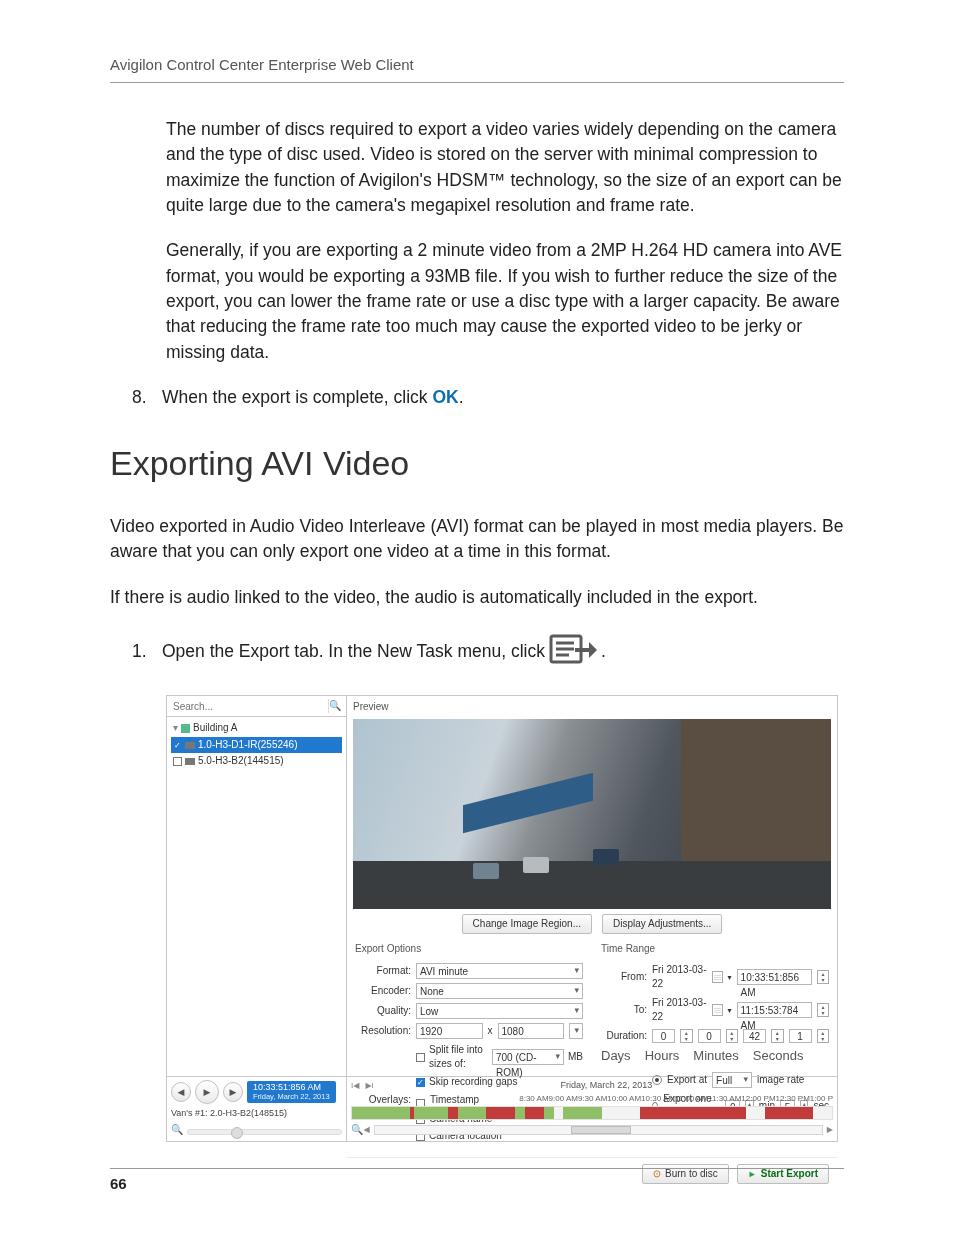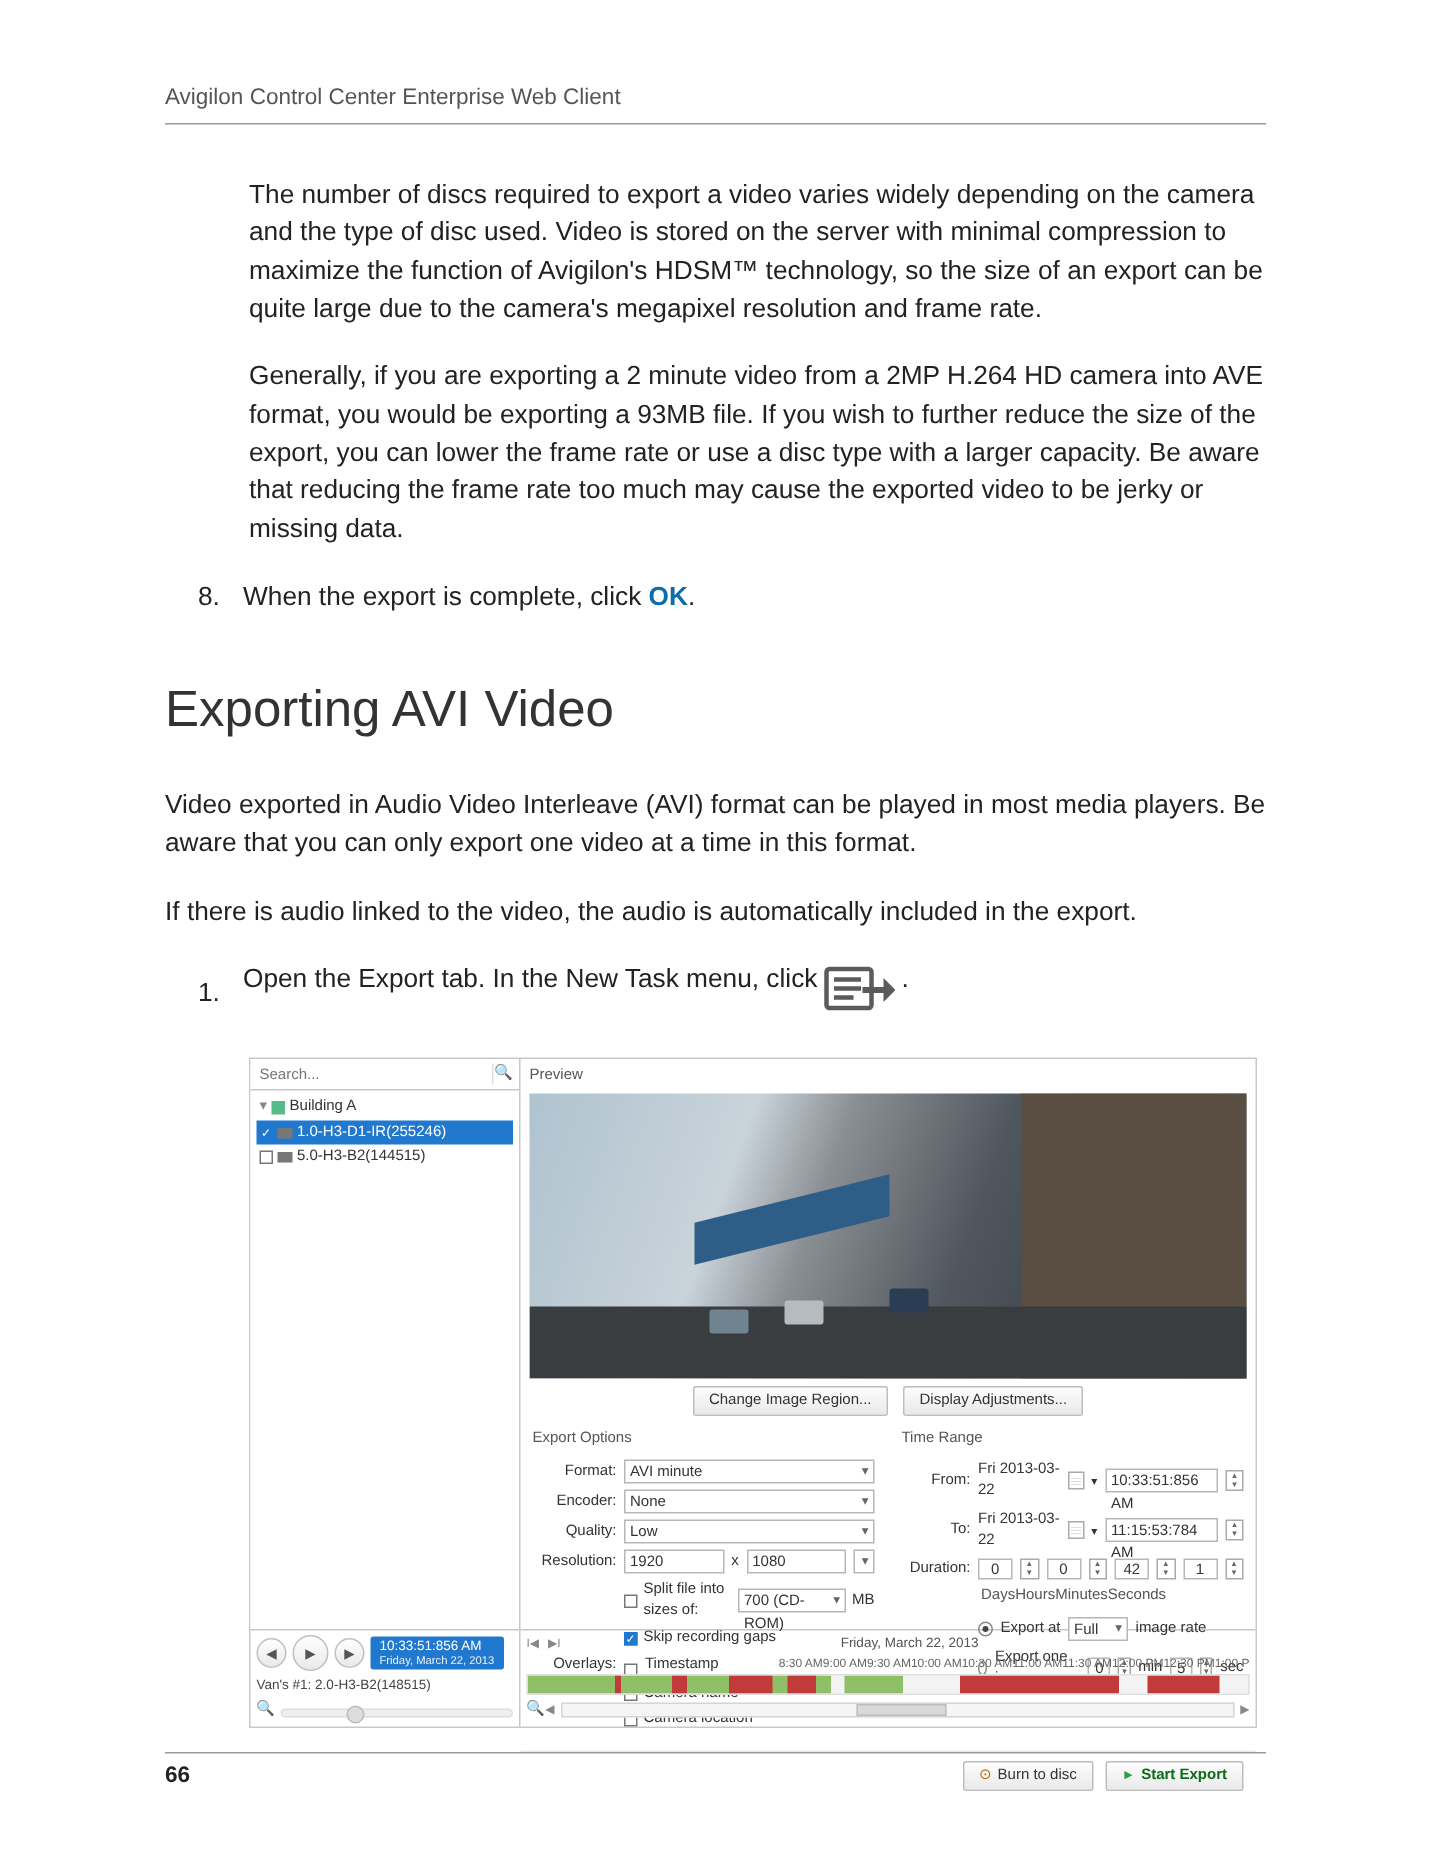--- a/index.html
+++ b/index.html
@@ -15,21 +15,21 @@
     font-size:17.5px;line-height:1.45;
     padding:54px 110px 40px 110px;
     position:relative;
   }
   .runhead{color:#555;font-size:15px;margin-bottom:6px}
   .rule{border-top:1px solid #999;margin-bottom:34px}
   .indent{margin-left:56px}
   p{margin:0 0 20px 0}
   .listnum{display:flex;margin:0 0 20px 22px}
   .listnum .num{width:30px;flex:0 0 30px}
-  h1{font-weight:300;font-size:34px;margin:38px 0 26px 0;color:#333}
+  h1{font-weight:300;font-size:34px;margin:28px 0 26px 0;color:#333}
   .bold{font-weight:700;color:var(--link)}
   .export-icon{display:inline-block;vertical-align:middle}
 
   
   .ss{
     margin:22px 0 0 56px;width:670px;border:1px solid var(--ss-border);
     font-size:10px;color:#333;background:#fff;
   }
   .ss *{box-sizing:border-box}
   .ss-row{display:flex}
@@ -71,21 +71,21 @@
   .finput{width:58px}
   .chkline{display:flex;align-items:center;gap:4px;margin-left:61px;margin-bottom:3px}
 
   .tr-row{display:flex;align-items:center;gap:5px;margin-bottom:4px;font-size:10px}
   .tr-label{width:46px;text-align:right;flex:0 0 46px}
   .cal{width:12px;height:12px;border:1px solid #aaa;display:inline-block;position:relative;background:#fff}
   .cal::after{content:"";position:absolute;left:1px;right:1px;top:3px;bottom:1px;background:repeating-linear-gradient(#ddd,#ddd 1px,#fff 1px,#fff 2px)}
   .spin{width:14px;display:inline-flex;flex-direction:column;border:1px solid #aaa}
   .spin span{height:6px;font-size:6px;line-height:6px;text-align:center;color:#666}
   .dur-in{width:26px;border:1px solid #b7b7b7;height:14px;background:#fff;text-align:center}
-  .dur-labels{display:flex;margin-left:53px;font-size:10px;color:#555}
+  .dur-labels{display:flex;gap:14px;font-size:13px;color:#555}
   .radio{width:10px;height:10px;border:1px solid #888;border-radius:50%;display:inline-block;position:relative}
   .radio.on::after{content:"";position:absolute;inset:2px;border-radius:50%;background:#444}
 
   .action-row{display:flex;justify-content:flex-end;gap:8px;padding:6px 8px 8px;border-top:1px solid #eaeaea}
 
   
   .tl-outer{border-top:1px solid var(--ss-border);display:flex}
   .tl-left{width:180px;border-right:1px solid var(--ss-border);padding:3px 4px;display:flex;flex-direction:column;gap:3px}
   .play-ctrl{display:flex;align-items:center;gap:4px}
   .circ{width:20px;height:20px;border:1px solid #bfbfbf;border-radius:50%;background:linear-gradient(#fff,#e9e9e9);display:flex;align-items:center;justify-content:center;font-size:9px;color:#555}
@@ -127,21 +127,21 @@
   </div>
 </div>
 
 <h1>Exporting AVI Video</h1>
 
 <p>Video exported in Audio Video Interleave (AVI) format can be played in most media players. Be aware that you can only export one video at a time in this format.</p>
 <p>If there is audio linked to the video, the audio is automatically included in the export.</p>
 
 <div class="listnum" style="align-items:center">
   <div class="num">1.</div>
-  <div style="display:flex;align-items:flex-start;gap:4px">
+  <div style="display:flex;align-items:center;gap:4px">
     <span>Open the Export tab. In the New Task menu, click </span>
     <span class="export-icon">
       <svg width="48" height="36" viewBox="0 0 48 36">
         <rect x="2" y="6" width="30" height="26" rx="2" fill="none" stroke="#5b5b5b" stroke-width="3"></rect>
         <line x1="7" y1="13" x2="25" y2="13" stroke="#5b5b5b" stroke-width="3"></line>
         <line x1="7" y1="19" x2="25" y2="19" stroke="#5b5b5b" stroke-width="3"></line>
         <line x1="7" y1="25" x2="20" y2="25" stroke="#5b5b5b" stroke-width="3"></line>
         <path d="M26 18 L40 18 L40 12 L48 20 L40 28 L40 22 L26 22 Z" fill="#5b5b5b"></path>
       </svg>
     </span>

